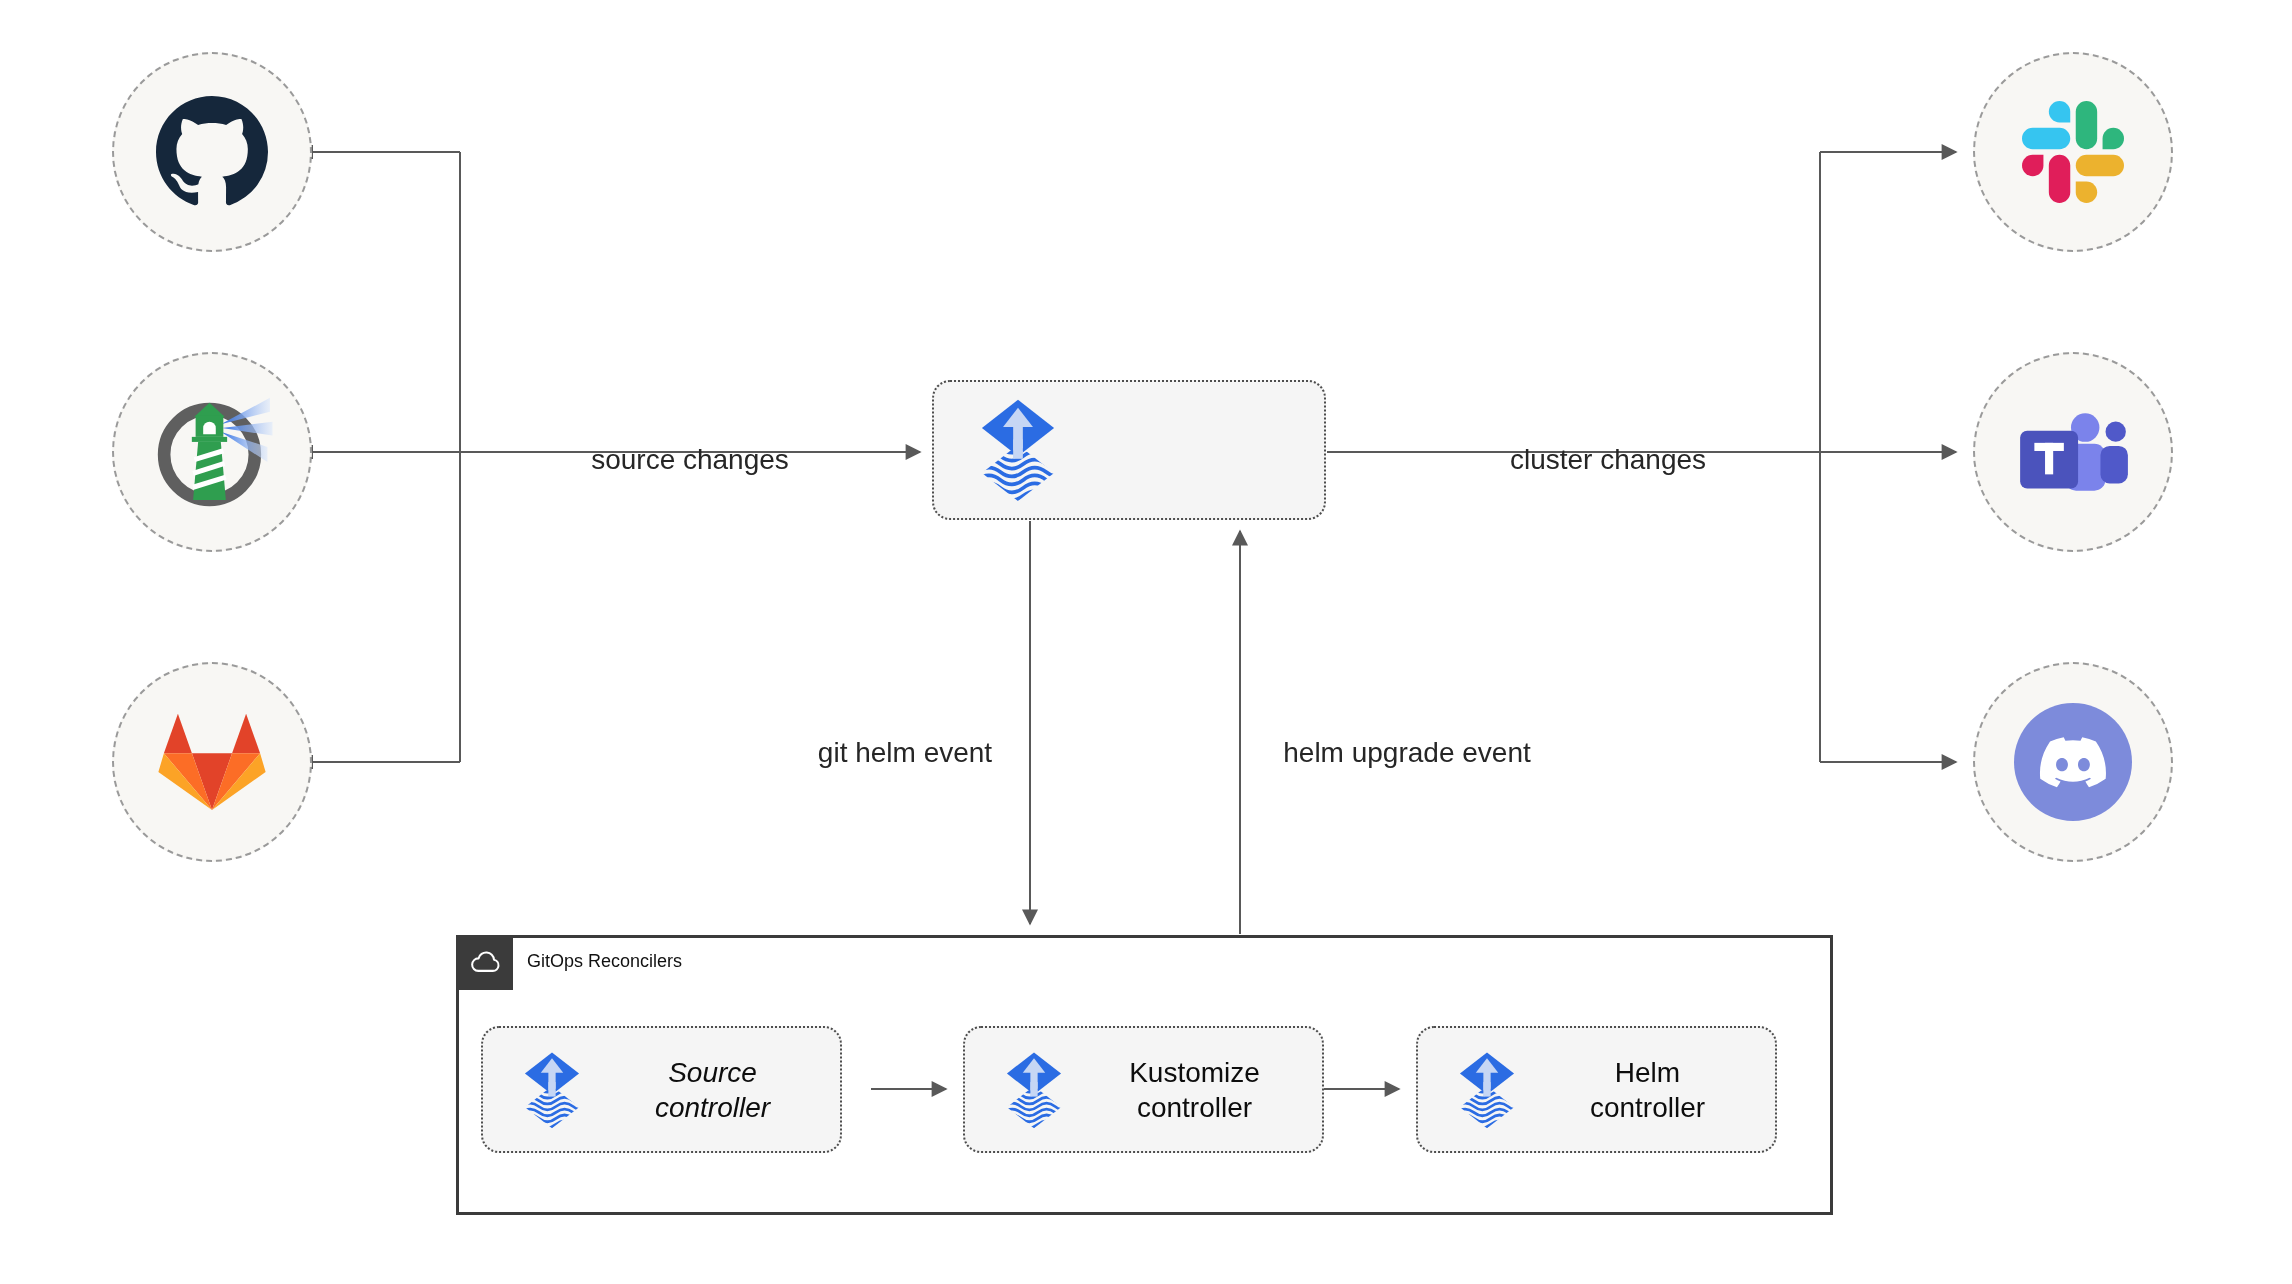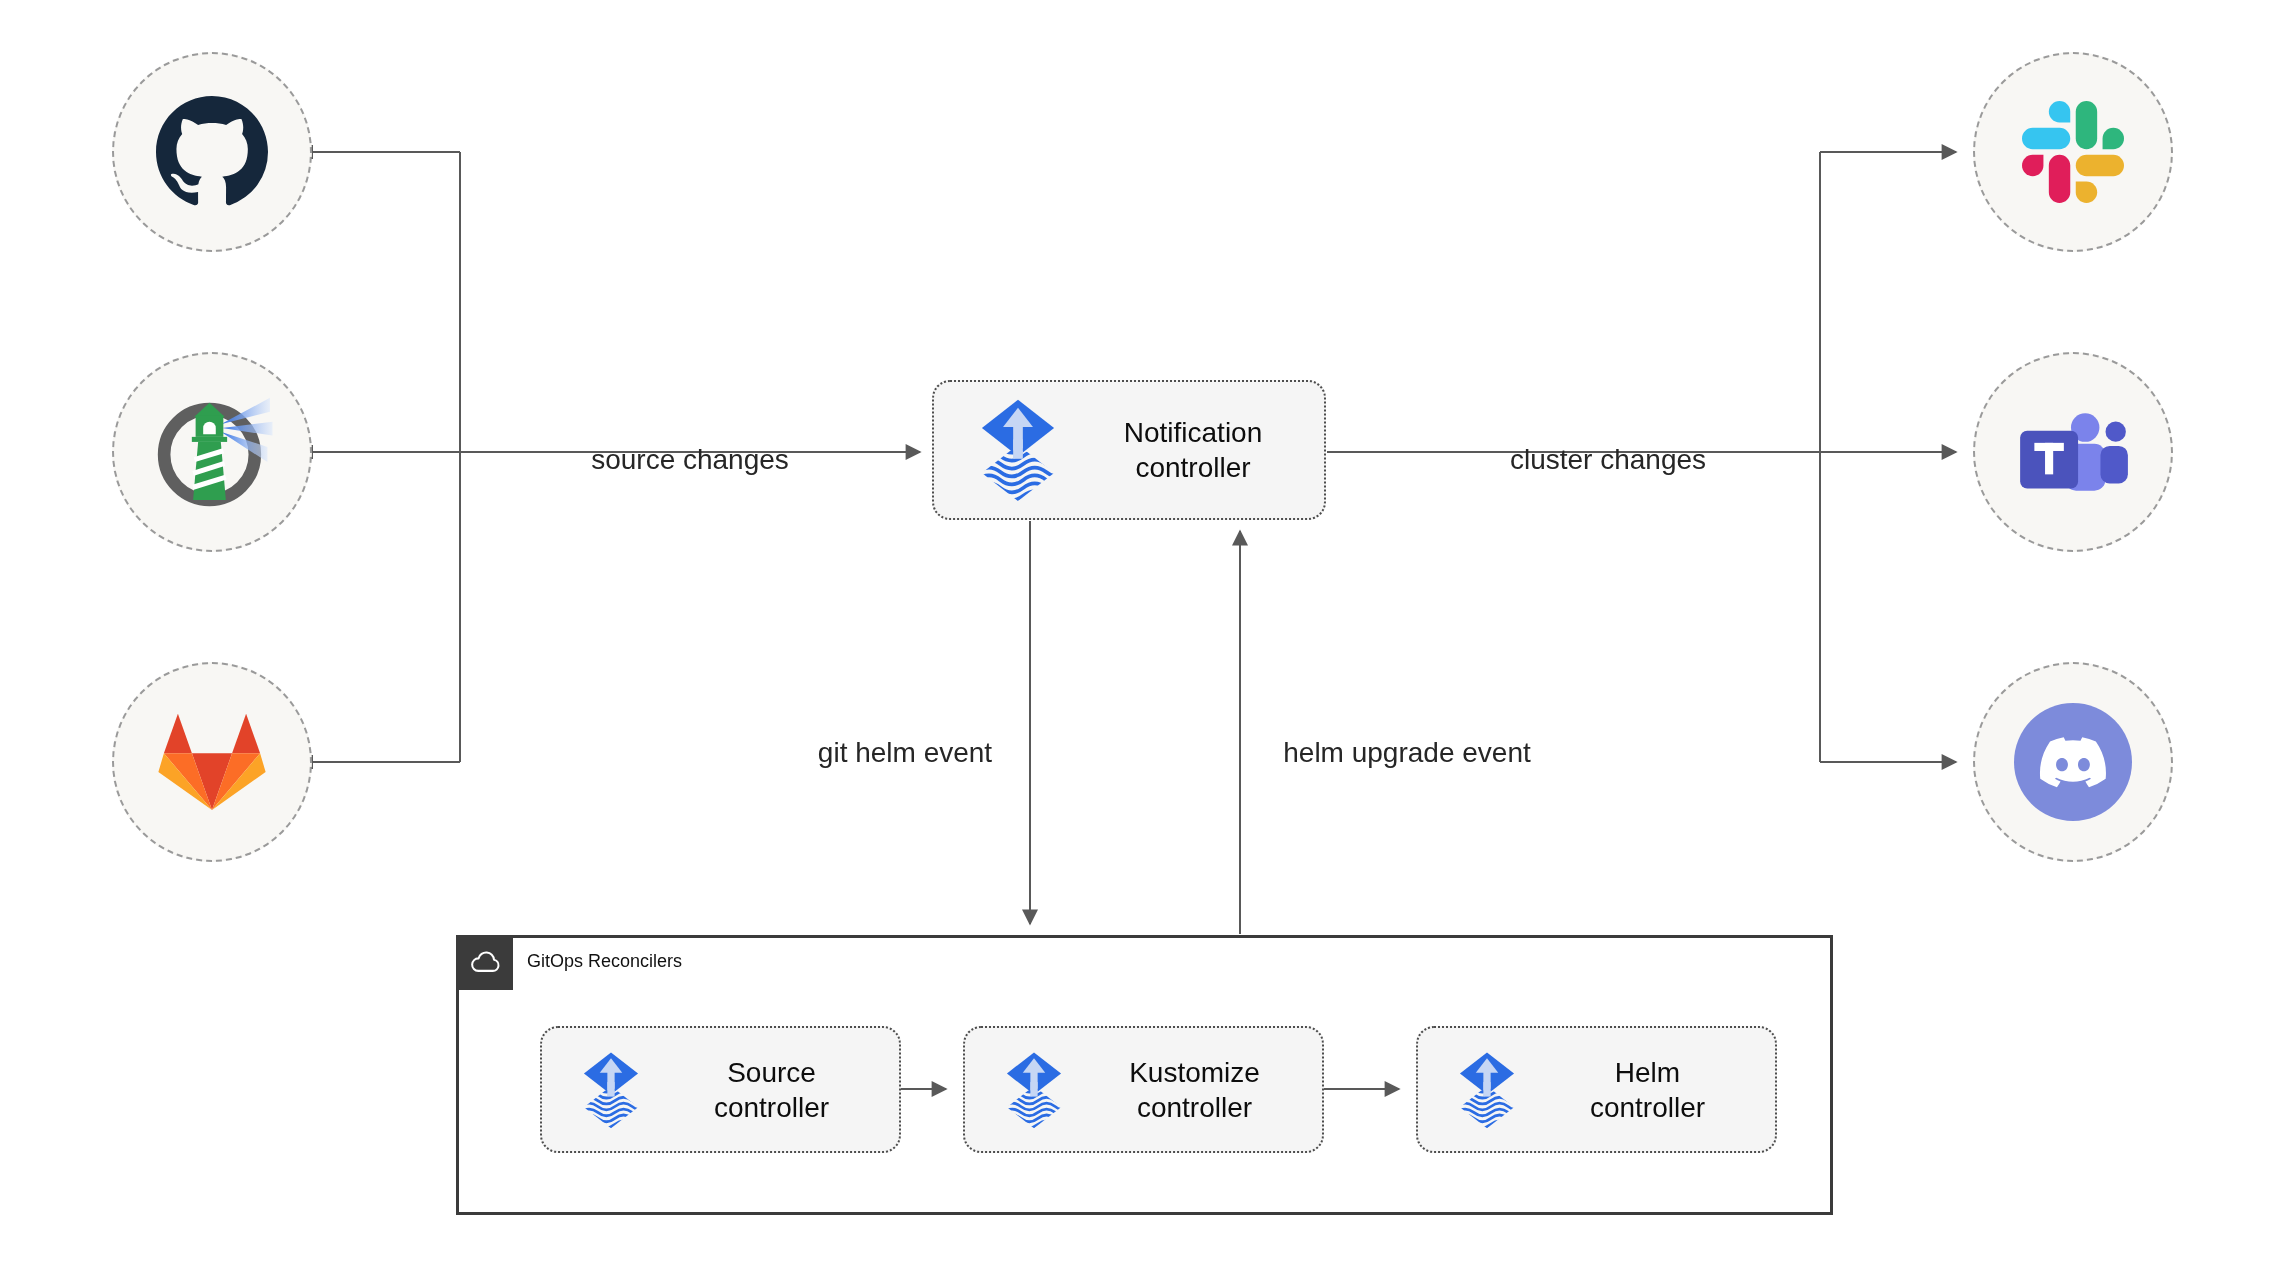--- a/index.html
+++ b/index.html
@@ -200,40 +200,37 @@
   <div class="node-circle" style="left:1973px;top:662px;">
     <svg class="icon" width="118" height="118">
         <use href="#sym-discord"></use>
       </svg>
   </div>
 
   <div class="ctrl-box" style="left:932px;top:380px;width:394px;height:140px;">
     <svg class="icon" style="margin-left:40px;" width="88" height="104">
         <use href="#sym-flux"></use>
       </svg>
-    <div class="ctrl-label">
-      <span class="inner" style="max-width:190px;">Notification controller</span>
-    </div>
   </div>
 
   <div class="edge-label" style="left:690px;top:405px;">source changes</div>
   <div class="edge-label" style="left:1608px;top:405px;">cluster changes</div>
   <div class="edge-label" style="left:905px;top:698px;">git helm event</div>
   <div class="edge-label" style="left:1407px;top:698px;">helm upgrade event</div>
 
   <div class="group-box">
     <div class="group-tab">
       <svg class="icon" width="36" height="36">
           <use href="#sym-cloud"></use>
         </svg>
     </div>
     <div class="group-title">GitOps Reconcilers</div>
   </div>
 
-  <div class="ctrl-box" style="left:540px;top:1026px;width:361px;height:127px;">
+  <div class="ctrl-box" style="left:481px;top:1026px;width:361px;height:127px;font-style:italic;">
     <svg class="icon" style="margin-left:36px;" width="66" height="78">
         <use href="#sym-flux"></use>
       </svg>
     <div class="ctrl-label">
       <span class="inner">Source controller</span>
     </div>
   </div>
   <div class="ctrl-box" style="left:963px;top:1026px;width:361px;height:127px;justify-content:flex-end;">
     <svg class="icon" style="margin-left:36px;" width="66" height="78">
         <use href="#sym-flux"></use>

